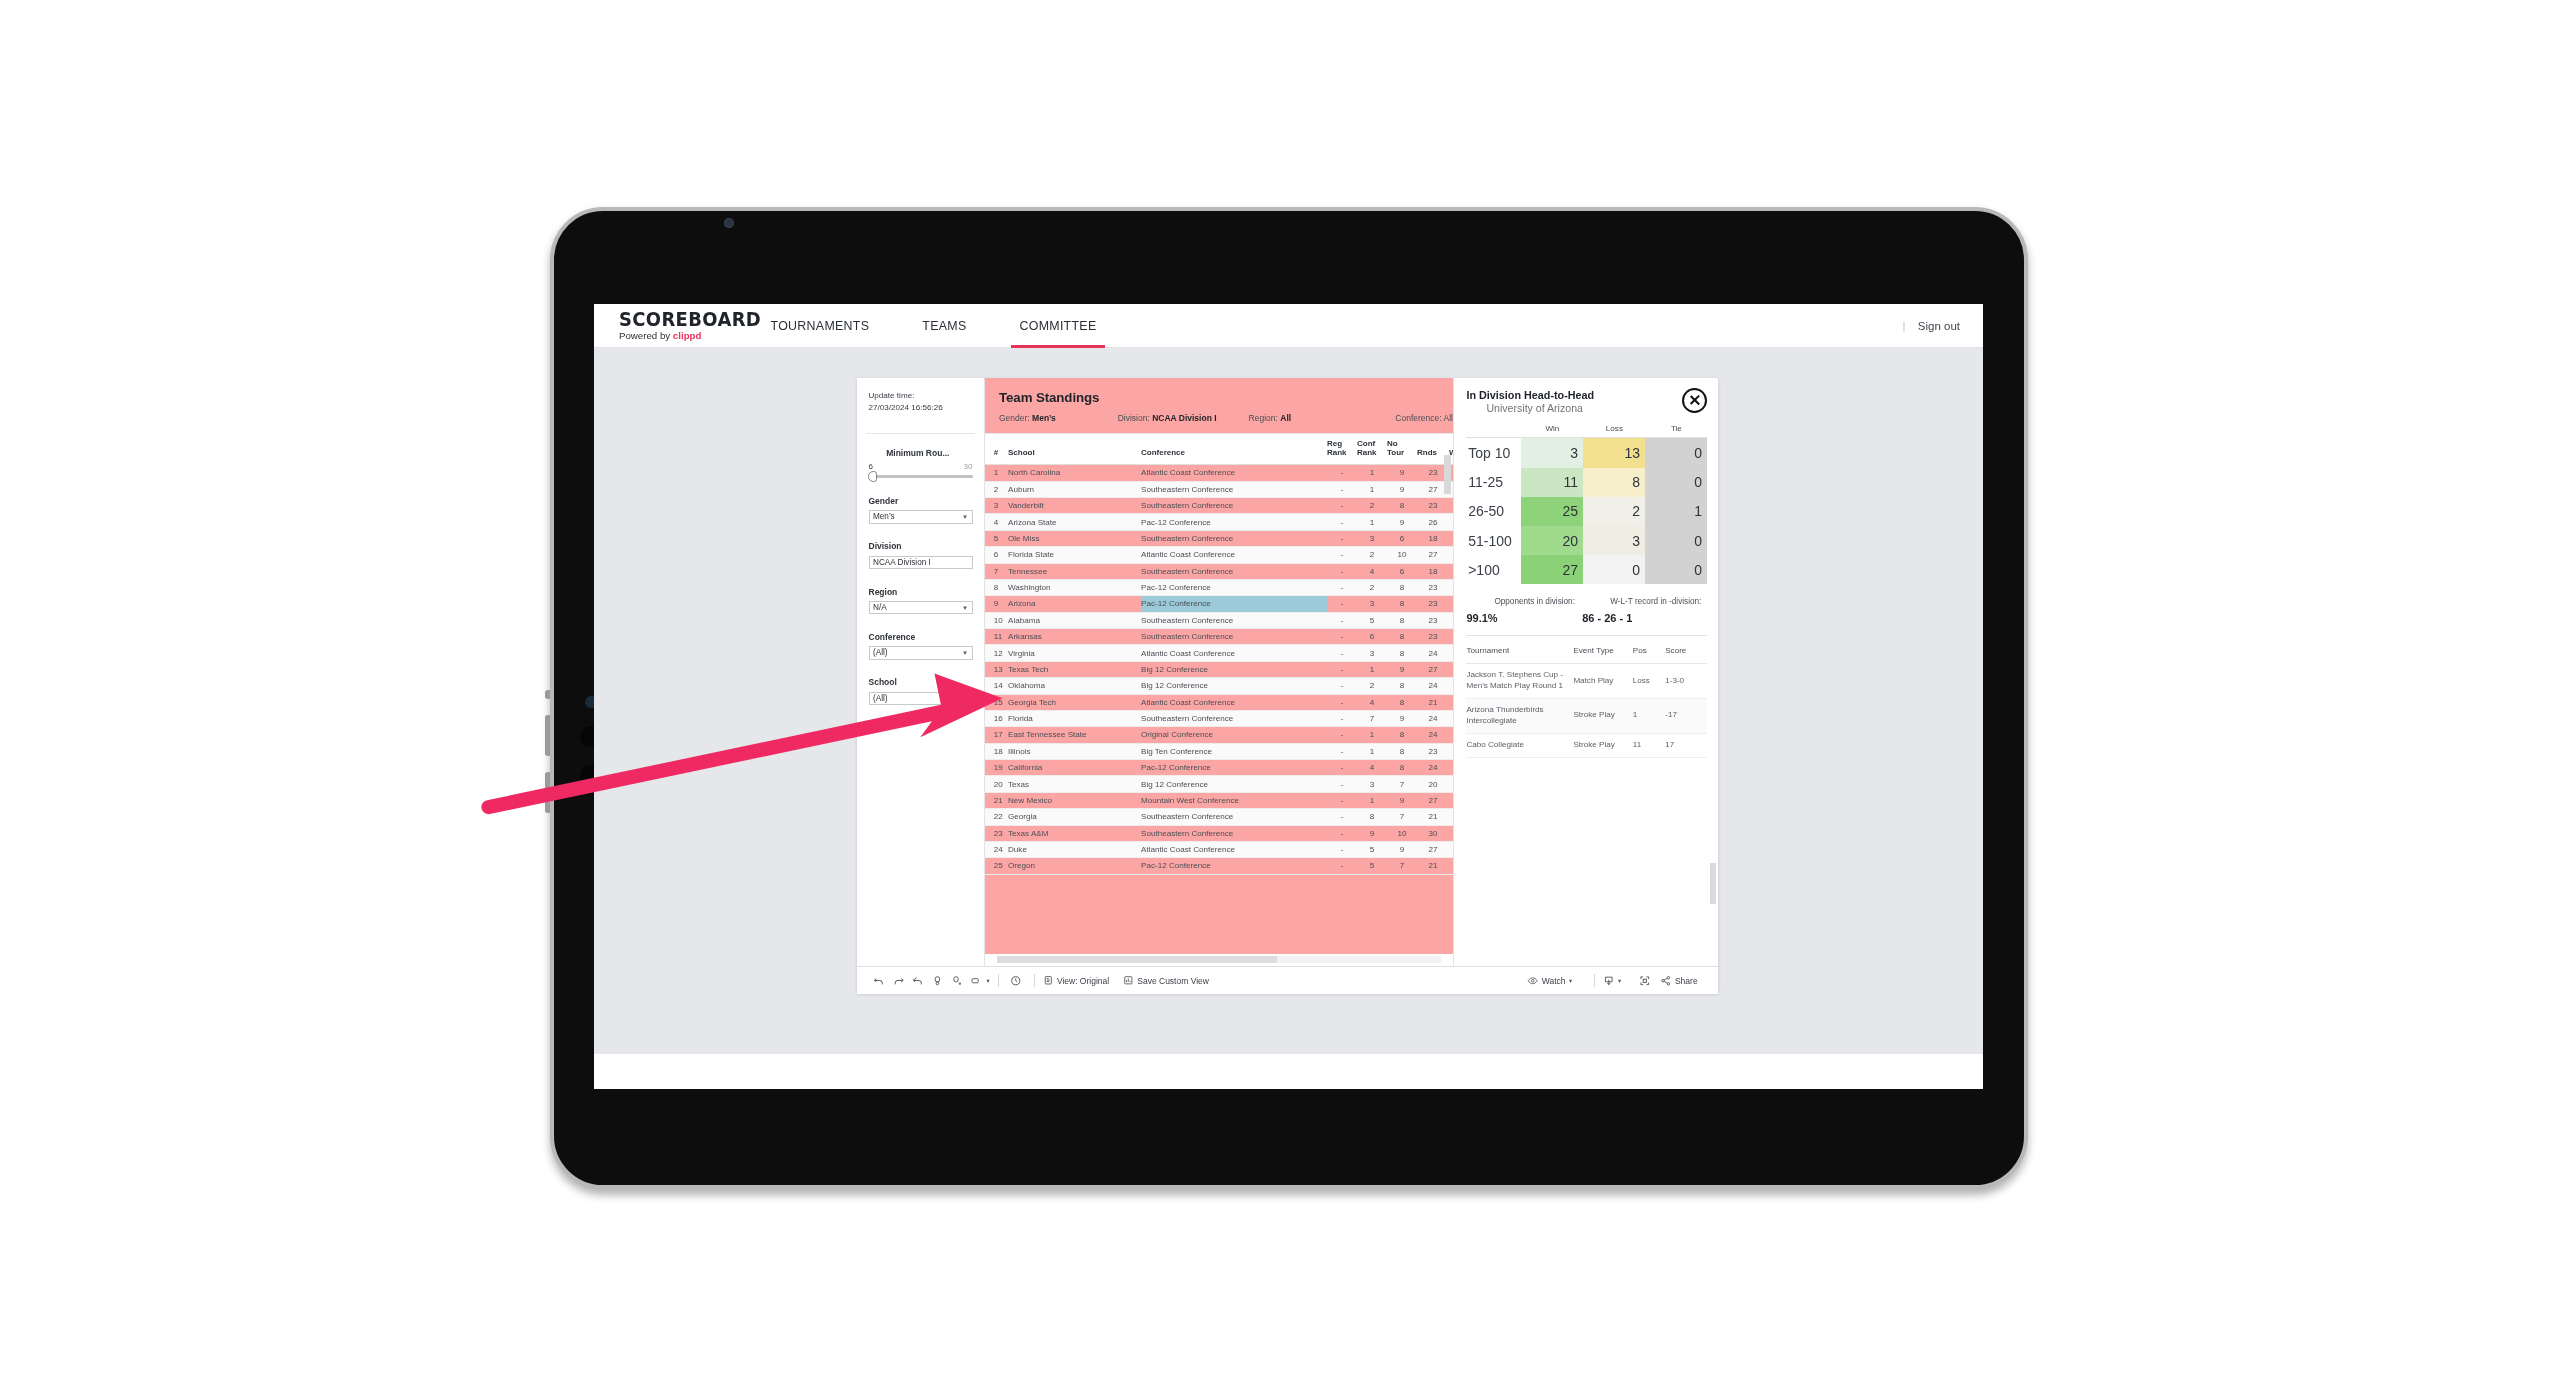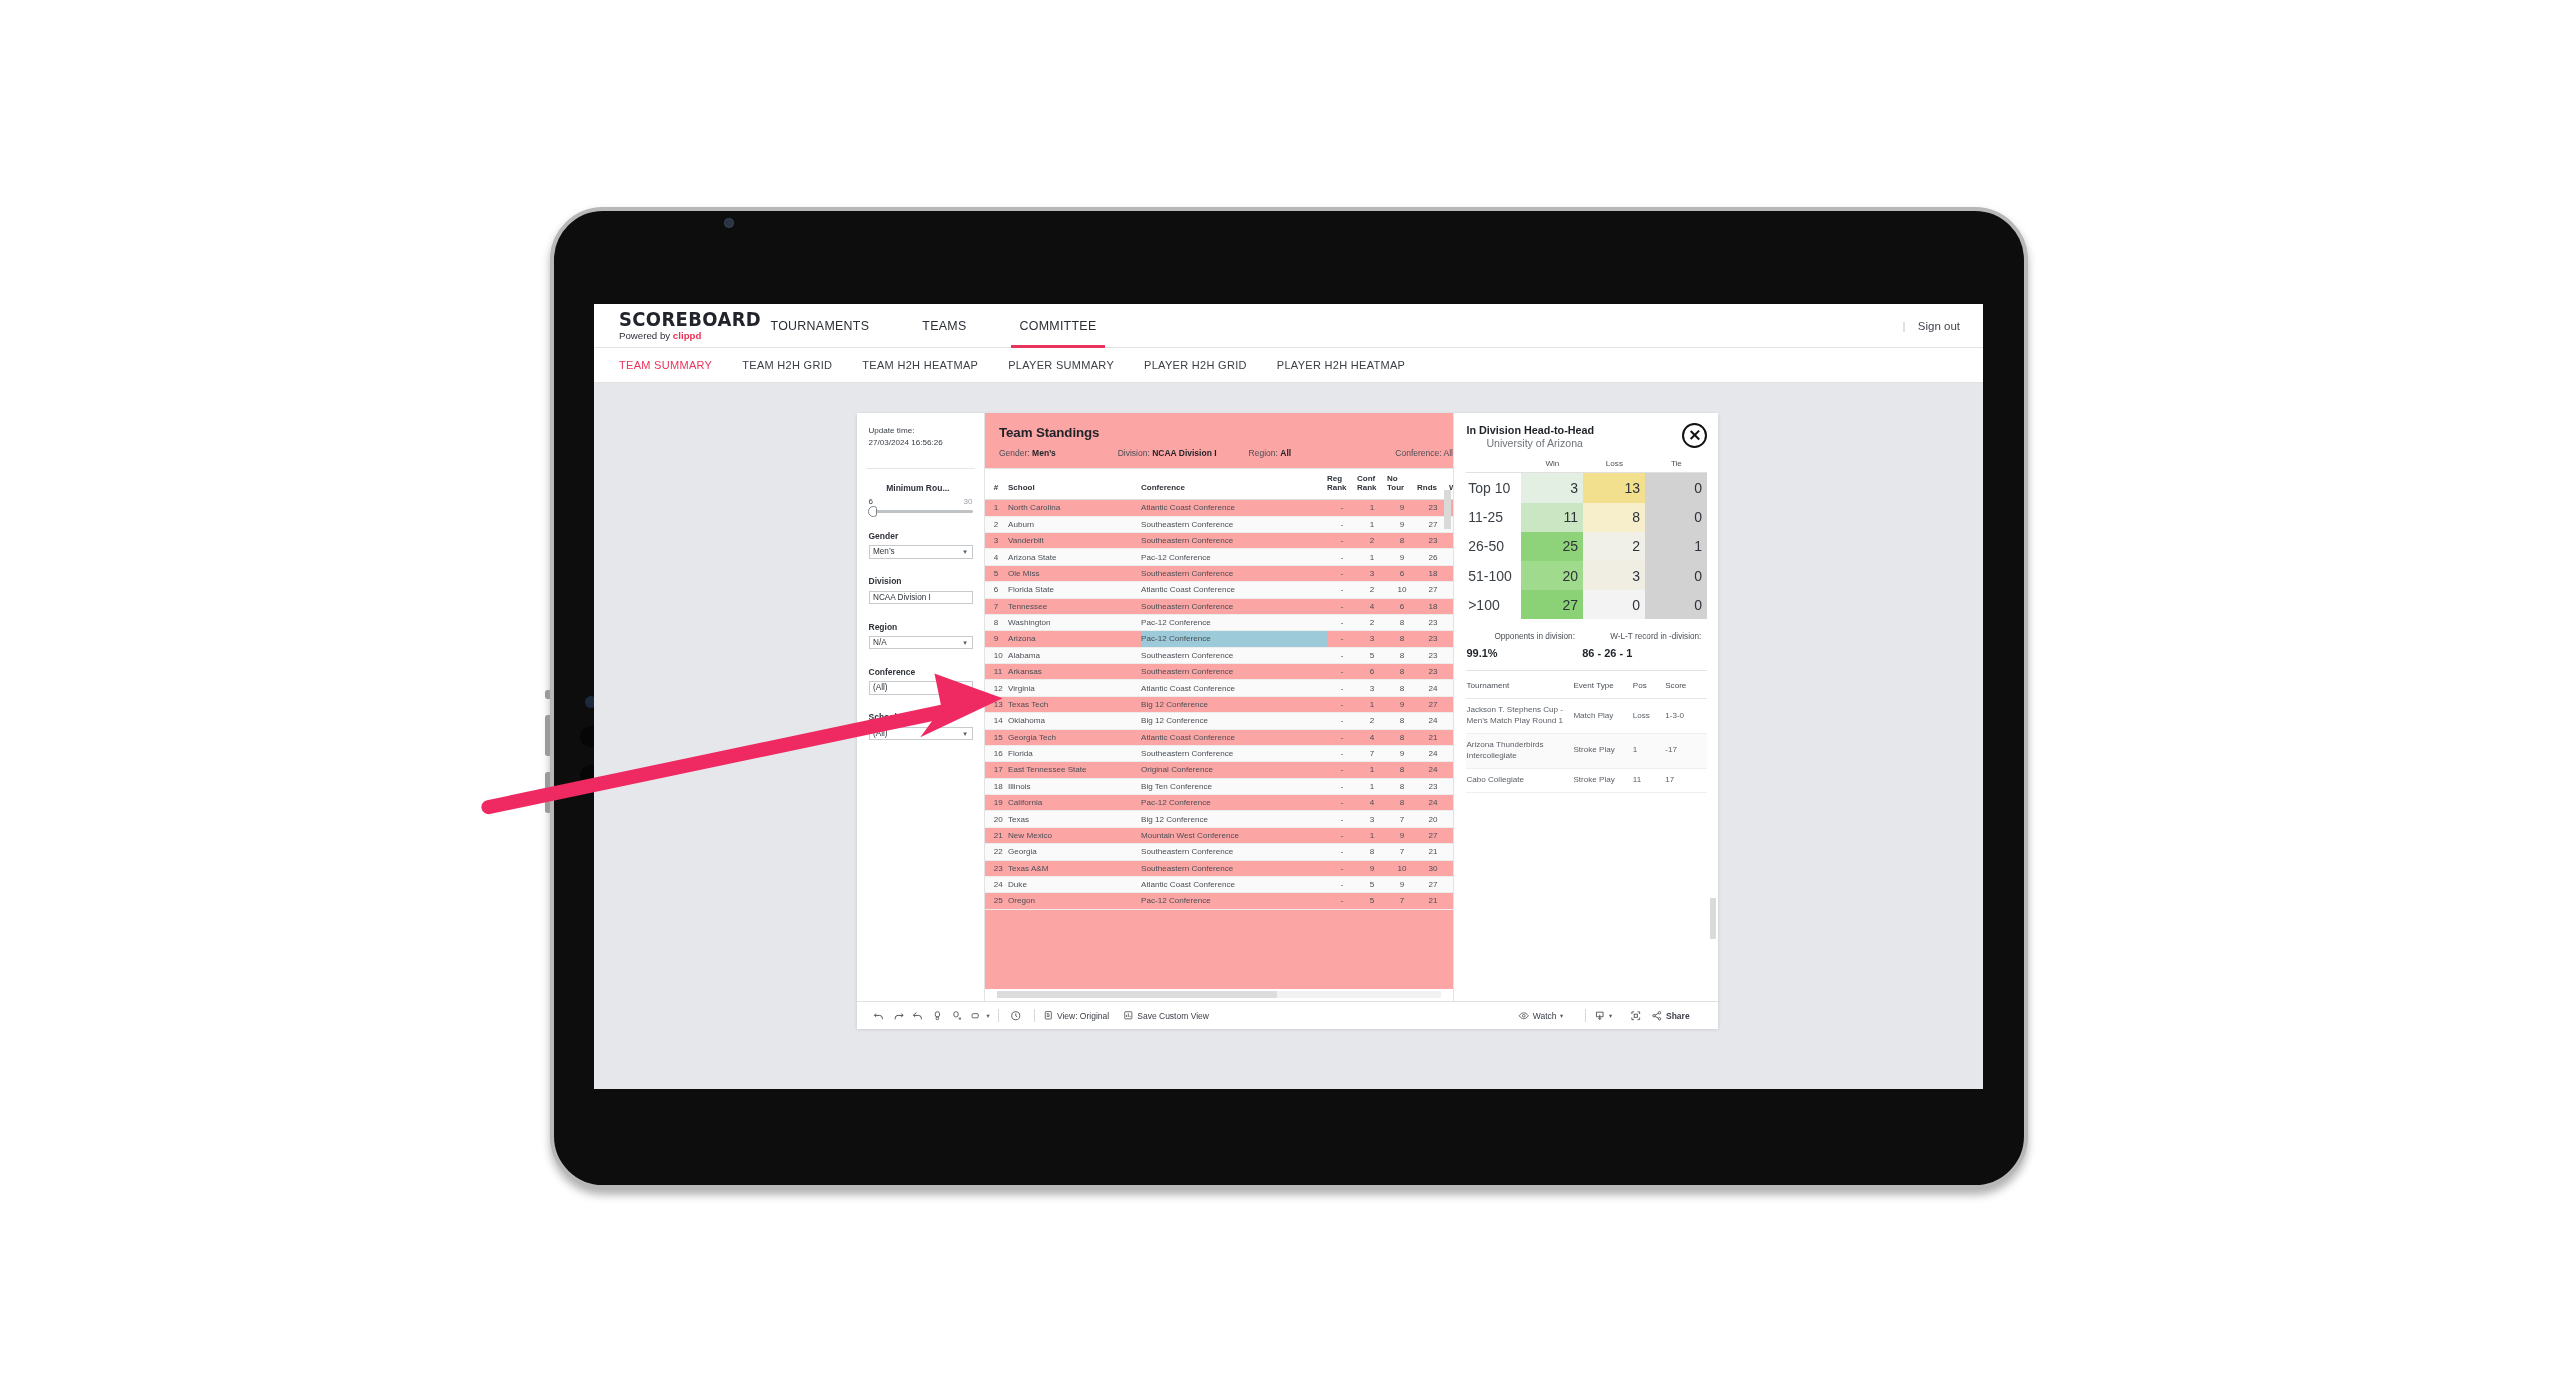--- a/index.html
+++ b/index.html
@@ -254,28 +254,20 @@
       </div>
       <div class="topnav">TOURNAMENTS</div>
       <div class="topnav">TEAMS</div>
       <div class="topnav active">COMMITTEE</div>
       <div id="signout-wrap">
         <span id="signout-sep">|</span>
         <span>Sign out</span>
       </div>
     </div>
 
-    <div id="subtabs">
-      <div class="subtab active">TEAM SUMMARY</div>
-      <div class="subtab">TEAM H2H GRID</div>
-      <div class="subtab">TEAM H2H HEATMAP</div>
-      <div class="subtab">PLAYER SUMMARY</div>
-      <div class="subtab">PLAYER H2H GRID</div>
-      <div class="subtab">PLAYER H2H HEATMAP</div>
-    </div>
 
     <div id="workspace">
       <div id="viz">
         <div id="viz-body">
 
           <div id="filters">
             <div class="f-pad">
               <div id="updatetime">
                 <div>Update time:</div>
                 <div>27/03/2024 16:56:26</div>
@@ -791,21 +783,21 @@
                 <path d="M8 6.6 V13.2 M6 11.2 L8 13.4 L10 11.2"></path>
               </svg>
             <span class="tb-caret">▾</span>
           </div>
           <div class="tb-ico">
             <svg width="11.5" height="11.5" viewBox="0 0 16 16" fill="none" stroke="#44484d" stroke-width="1.2">
                 <path d="M2.6 5.6 V2.6 H5.6 M10.4 2.6 H13.4 V5.6 M13.4 10.4 V13.4 H10.4 M5.6 13.4 H2.6 V10.4"></path>
                 <rect x="5.8" y="5.8" width="4.4" height="4.4"></rect>
               </svg>
           </div>
-          <div class="tb-item" style="margin-right:16px;margin-left:5.3px;font-weight:bold;">
+          <div class="tb-item" style="margin-right:8px;margin-left:5.3px;">
             <svg width="11.5" height="11.5" viewBox="0 0 16 16" fill="none" stroke="#44484d" stroke-width="1.2">
                 <circle cx="11.8" cy="3.8" r="1.7"></circle>
                 <circle cx="4.2" cy="8" r="1.7"></circle>
                 <circle cx="11.8" cy="12.2" r="1.7"></circle>
                 <path d="M5.7 7.1 L10.3 4.6 M5.7 8.9 L10.3 11.4"></path>
               </svg>
             <span>Share</span>
           </div>
         </div>
       </div>

